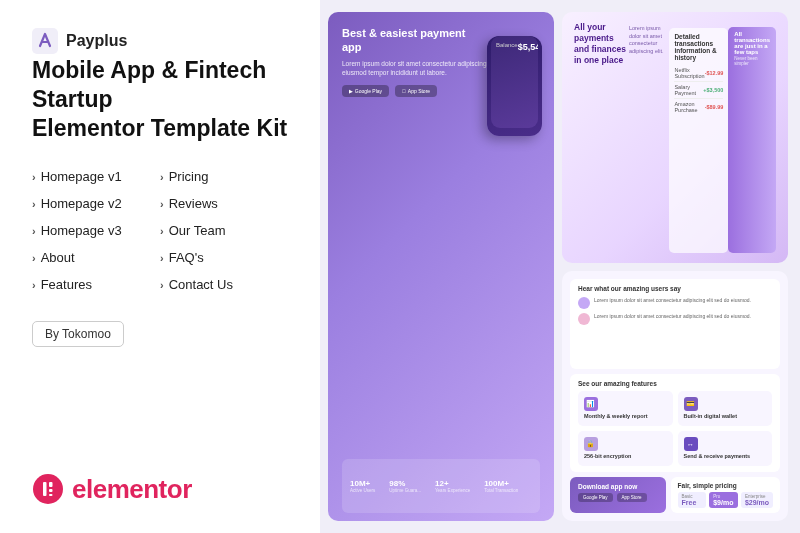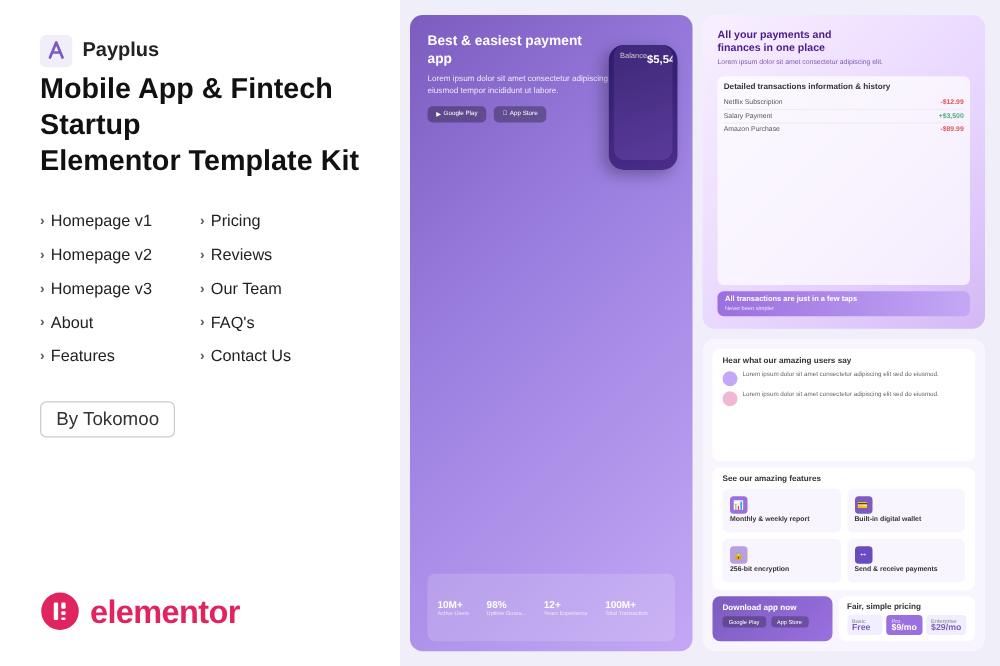--- a/index.html
+++ b/index.html
@@ -77,21 +77,21 @@
       font-size: 11px;
       font-weight: bold;
     }
 
     .by-badge {
       display: inline-flex;
       align-items: center;
       border: 1.5px solid #ccc;
       border-radius: 5px;
       padding: 5px 12px;
-      font-size: 15px;
+      font-size: 12px;
       color: #333;
       width: fit-content;
       margin-bottom: 28px;
     }
 
     .elementor-row {
       display: flex;
       align-items: center;
       gap: 8px;
       margin-top: auto;
@@ -197,21 +197,20 @@
       background: linear-gradient(135deg, #f8f0ff 0%, #e8d5ff 60%, #d4b8f5 100%);
       border-radius: 10px;
       overflow: hidden;
       position: relative;
     }
 
     .card-2-inner {
       padding: 10px 12px;
       height: 100%;
       display: flex;
-      flex-direction: column;
     }
 
     .card-2-title {
       font-size: 8.5px;
       font-weight: 700;
       color: #4a1a8a;
       max-width: 110px;
       line-height: 1.3;
     }
 

